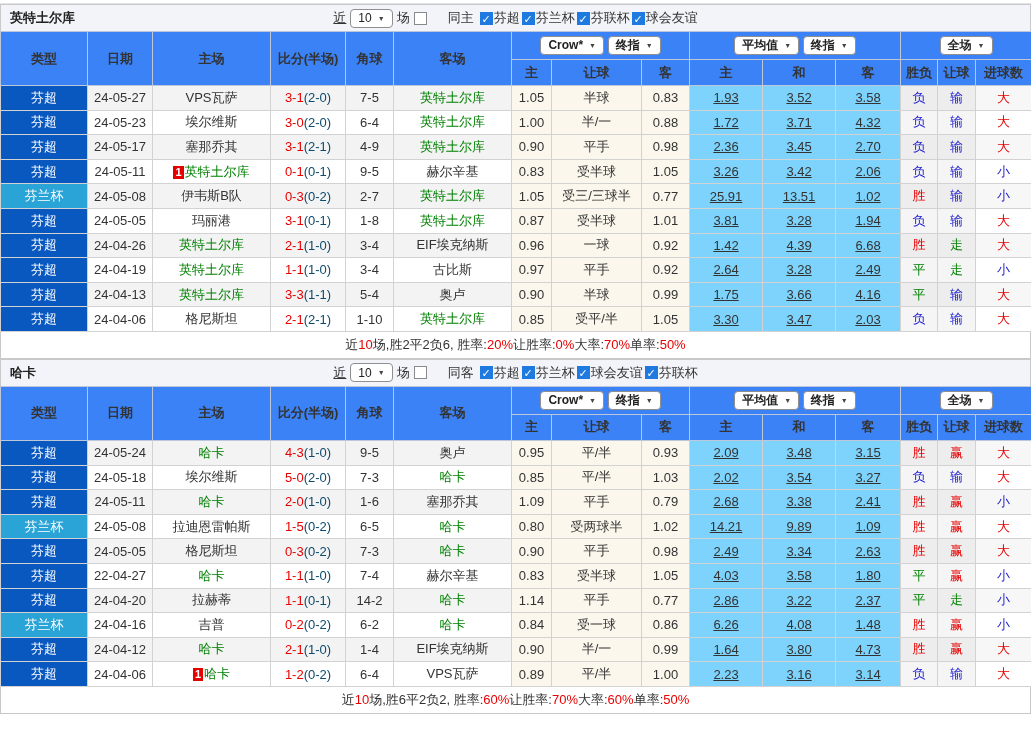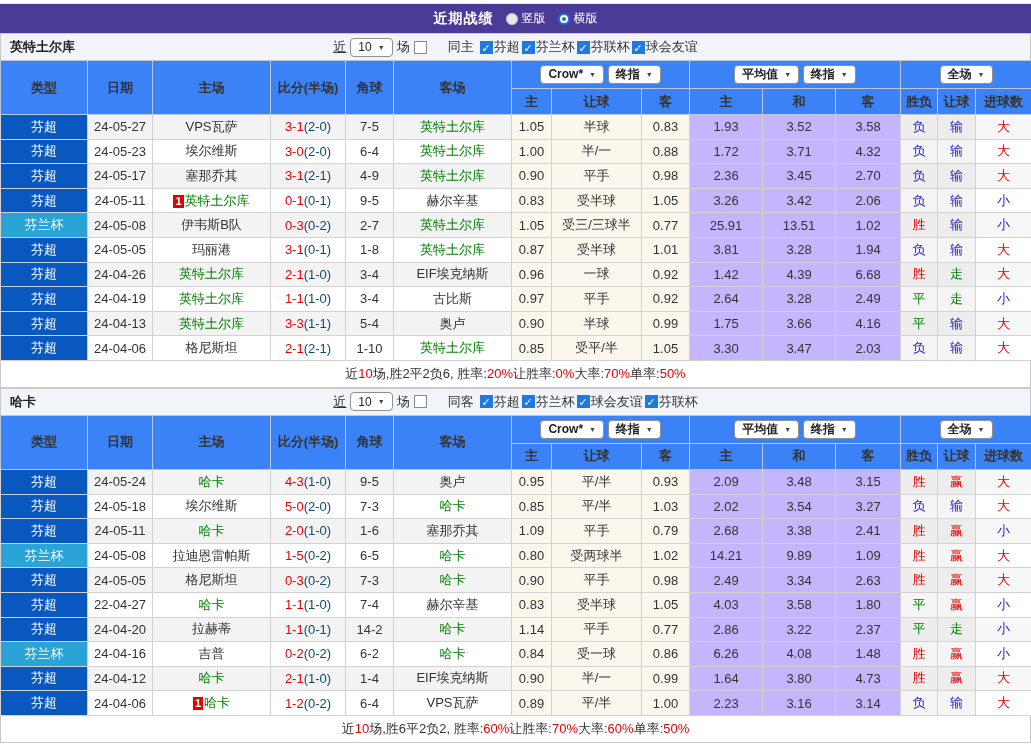--- a/index.html
+++ b/index.html
@@ -36,21 +36,21 @@
   thead tr.grp-row th { height:28px; }
   thead tr.sub-row th { height:26px; }
   thead th.grp { }
   tbody td { height:24.6px; color:#333; }
   tr.r-odd td.stripe { background:#f3f3f3; }
   tr.r-even td.stripe { background:#ffffff; }
   .c-type { color:#fff; font-size:13px; }
   .c-type.super { background:#0858bf; }
   .c-type.cup { background:#2aa3d6; }
   .c-cream { background:#fcf7ed; }
-  .c-blue { background:#c4b5fd; }
+  .c-blue { background:#7dd3fc;text-decoration:underline; }
   tr.r-odd .c-res { background:#ededed; }
   tr.r-even .c-res { background:#f5f5f5; }
   tr.r-odd .c-res3 { background:#f7f7f7; }
   tr.r-even .c-res3 { background:#ffffff; }
   .t-red { color:#e60000; }
   .t-green { color:#008000; }
   .t-blue { color:#2222cc; }
   .self { color:#008000; }
   .badge { display:inline-block; background:#e60000; color:#fff; font-size:11px; line-height:13px; padding:0 2px; margin-right:1px; font-weight:bold; }
   .ft { color:#e60000; }
@@ -58,31 +58,20 @@
 
   
   .summary { height:27px; border:1px solid #c9c9c9; border-top:none; display:flex; align-items:center; justify-content:center; font-size:13px; color:#333; background:#fff; }
 </style>
 </head>
 <body>
 
 <div class="page">
   <div class="topgap"></div>
 
-  <div class="banner">
-    <span class="banner-title">近期战绩</span>
-    <span class="radio-wrap">
-      <span class="radio"></span>
-      <span>竖版</span>
-    </span>
-    <span class="radio-wrap">
-      <span class="radio checked"></span>
-      <span>横版</span>
-    </span>
-  </div>
 
   <div>
   <div class="sec">
     <span class="team-name">英特土尔库</span>
     <span class="filters">
       <span class="u">近</span>
       <span class="dd">
         <span>10</span>
         <span class="caret">▼</span>
       </span>

